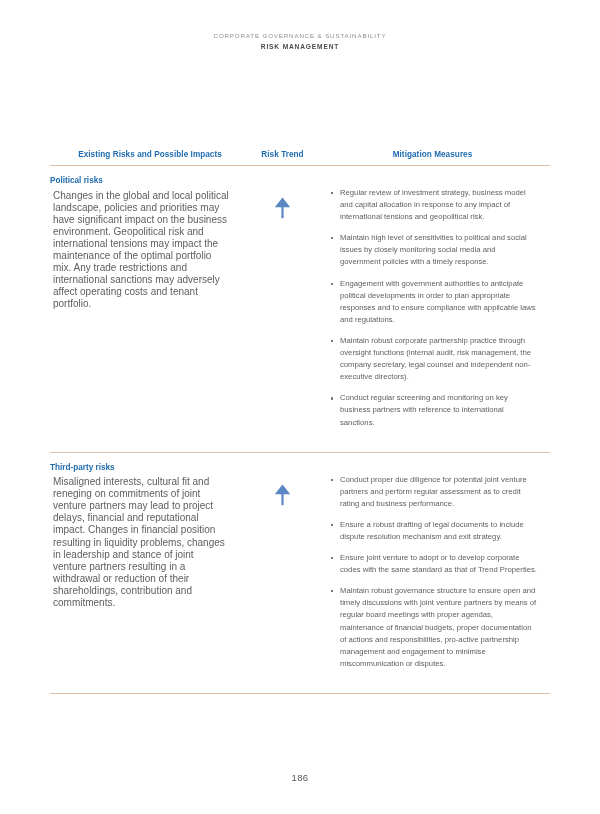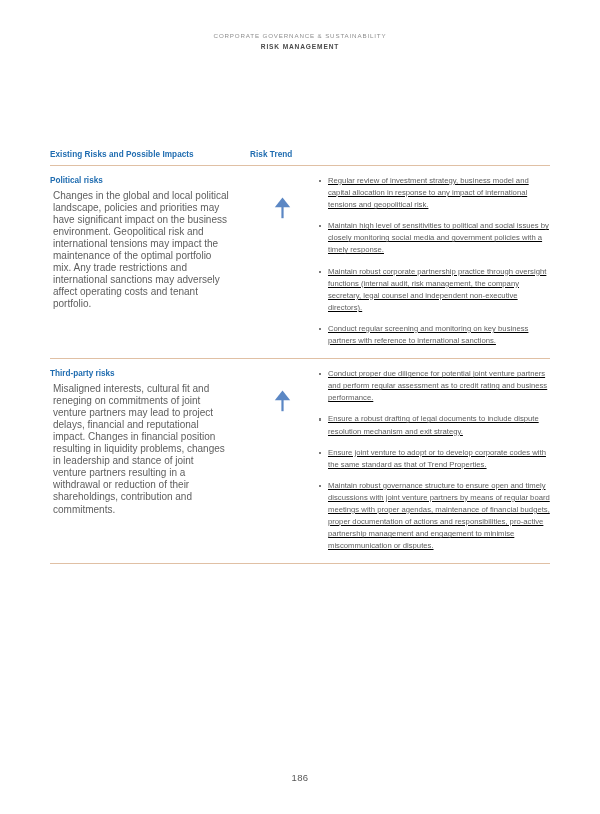--- a/index.html
+++ b/index.html
@@ -43,20 +43,21 @@
   .risk-table {
     position: absolute;
     top: 150px;
     left: 50px;
     width: 500px;
   }
   .table-head {
     display: flex;
     padding-bottom: 6px;
     border-bottom: 1.1px solid #e0c0a4;
+    text-align: center;
   }
   .col-risk   { width: 200px; flex: 0 0 200px; }
   .col-trend  { width: 65px;  flex: 0 0 65px; }
   .col-mit    { flex: 1 1 auto; }
 
   .th {
     font-size: 8.2px;
     font-weight: bold;
     color: #1f6cb0;
     letter-spacing: 0.05px;
@@ -93,23 +94,22 @@
   }
   .arrow-up {
     width: 17px;
     height: 22px;
     display: block;
   }
 
   
   .mit-list {
     list-style: none;
-    margin: 0;
+    margin: 12px;
     padding: 0;
-    text-decoration: underline;
   }
   .mit-item {
     position: relative;
     padding-left: 13px;
     font-size: 7.7px;
     color: #5e5e5e;
     line-height: 12.1px;
     margin-bottom: 9px;
   }
   .mit-item:last-child { margin-bottom: 0; }
@@ -141,37 +141,39 @@
 <div class="page-header">
   <div class="header-line1">CORPORATE GOVERNANCE &amp; SUSTAINABILITY</div>
   <div class="header-line2">RISK MANAGEMENT</div>
 </div>
 
 <div class="risk-table">
 
   <div class="table-head">
     <div class="th col-risk">Existing Risks and Possible Impacts</div>
     <div class="th col-trend">Risk Trend</div>
+    <div class="th col-mit">Mitigation Measures</div>
   </div>
 
   <div class="table-row">
     <div class="col-risk">
       <div class="risk-title">Political risks</div>
       <p class="risk-body">Changes in the global and local political landscape, policies and priorities may have significant impact on the business environment. Geopolitical risk and international tensions may impact the maintenance of the optimal portfolio mix. Any trade restrictions and international sanctions may adversely affect operating costs and tenant portfolio.</p>
     </div>
     <div class="col-trend trend-cell">
       <svg class="arrow-up" viewBox="0 0 17 22">
         <rect x="7.4" y="8" width="2.2" height="13.2" fill="#5b87c4"></rect>
         <path d="M8.5 0.6 L16.2 10.2 L0.8 10.2 Z" fill="#5b87c4"></path>
       </svg>
     </div>
     <div class="col-mit">
       <ul class="mit-list">
         <li class="mit-item">Regular review of investment strategy, business model and capital allocation in response to any impact of international tensions and geopolitical risk.</li>
         <li class="mit-item">Maintain high level of sensitivities to political and social issues by closely monitoring social media and government policies with a timely response.</li>
+        <li class="mit-item">Engagement with government authorities to anticipate political developments in order to plan appropriate responses and to ensure compliance with applicable laws and regulations.</li>
         <li class="mit-item">Maintain robust corporate partnership practice through oversight functions (internal audit, risk management, the company secretary, legal counsel and independent non-executive directors).</li>
         <li class="mit-item">Conduct regular screening and monitoring on key business partners with reference to international sanctions.</li>
       </ul>
     </div>
   </div>
 
   <div class="table-row">
     <div class="col-risk">
       <div class="risk-title">Third-party risks</div>
       <p class="risk-body">Misaligned interests, cultural fit and reneging on commitments of joint venture partners may lead to project delays, financial and reputational impact. Changes in financial position resulting in liquidity problems, changes in leadership and stance of joint venture partners resulting in a withdrawal or reduction of their shareholdings, contribution and commitments.</p>

